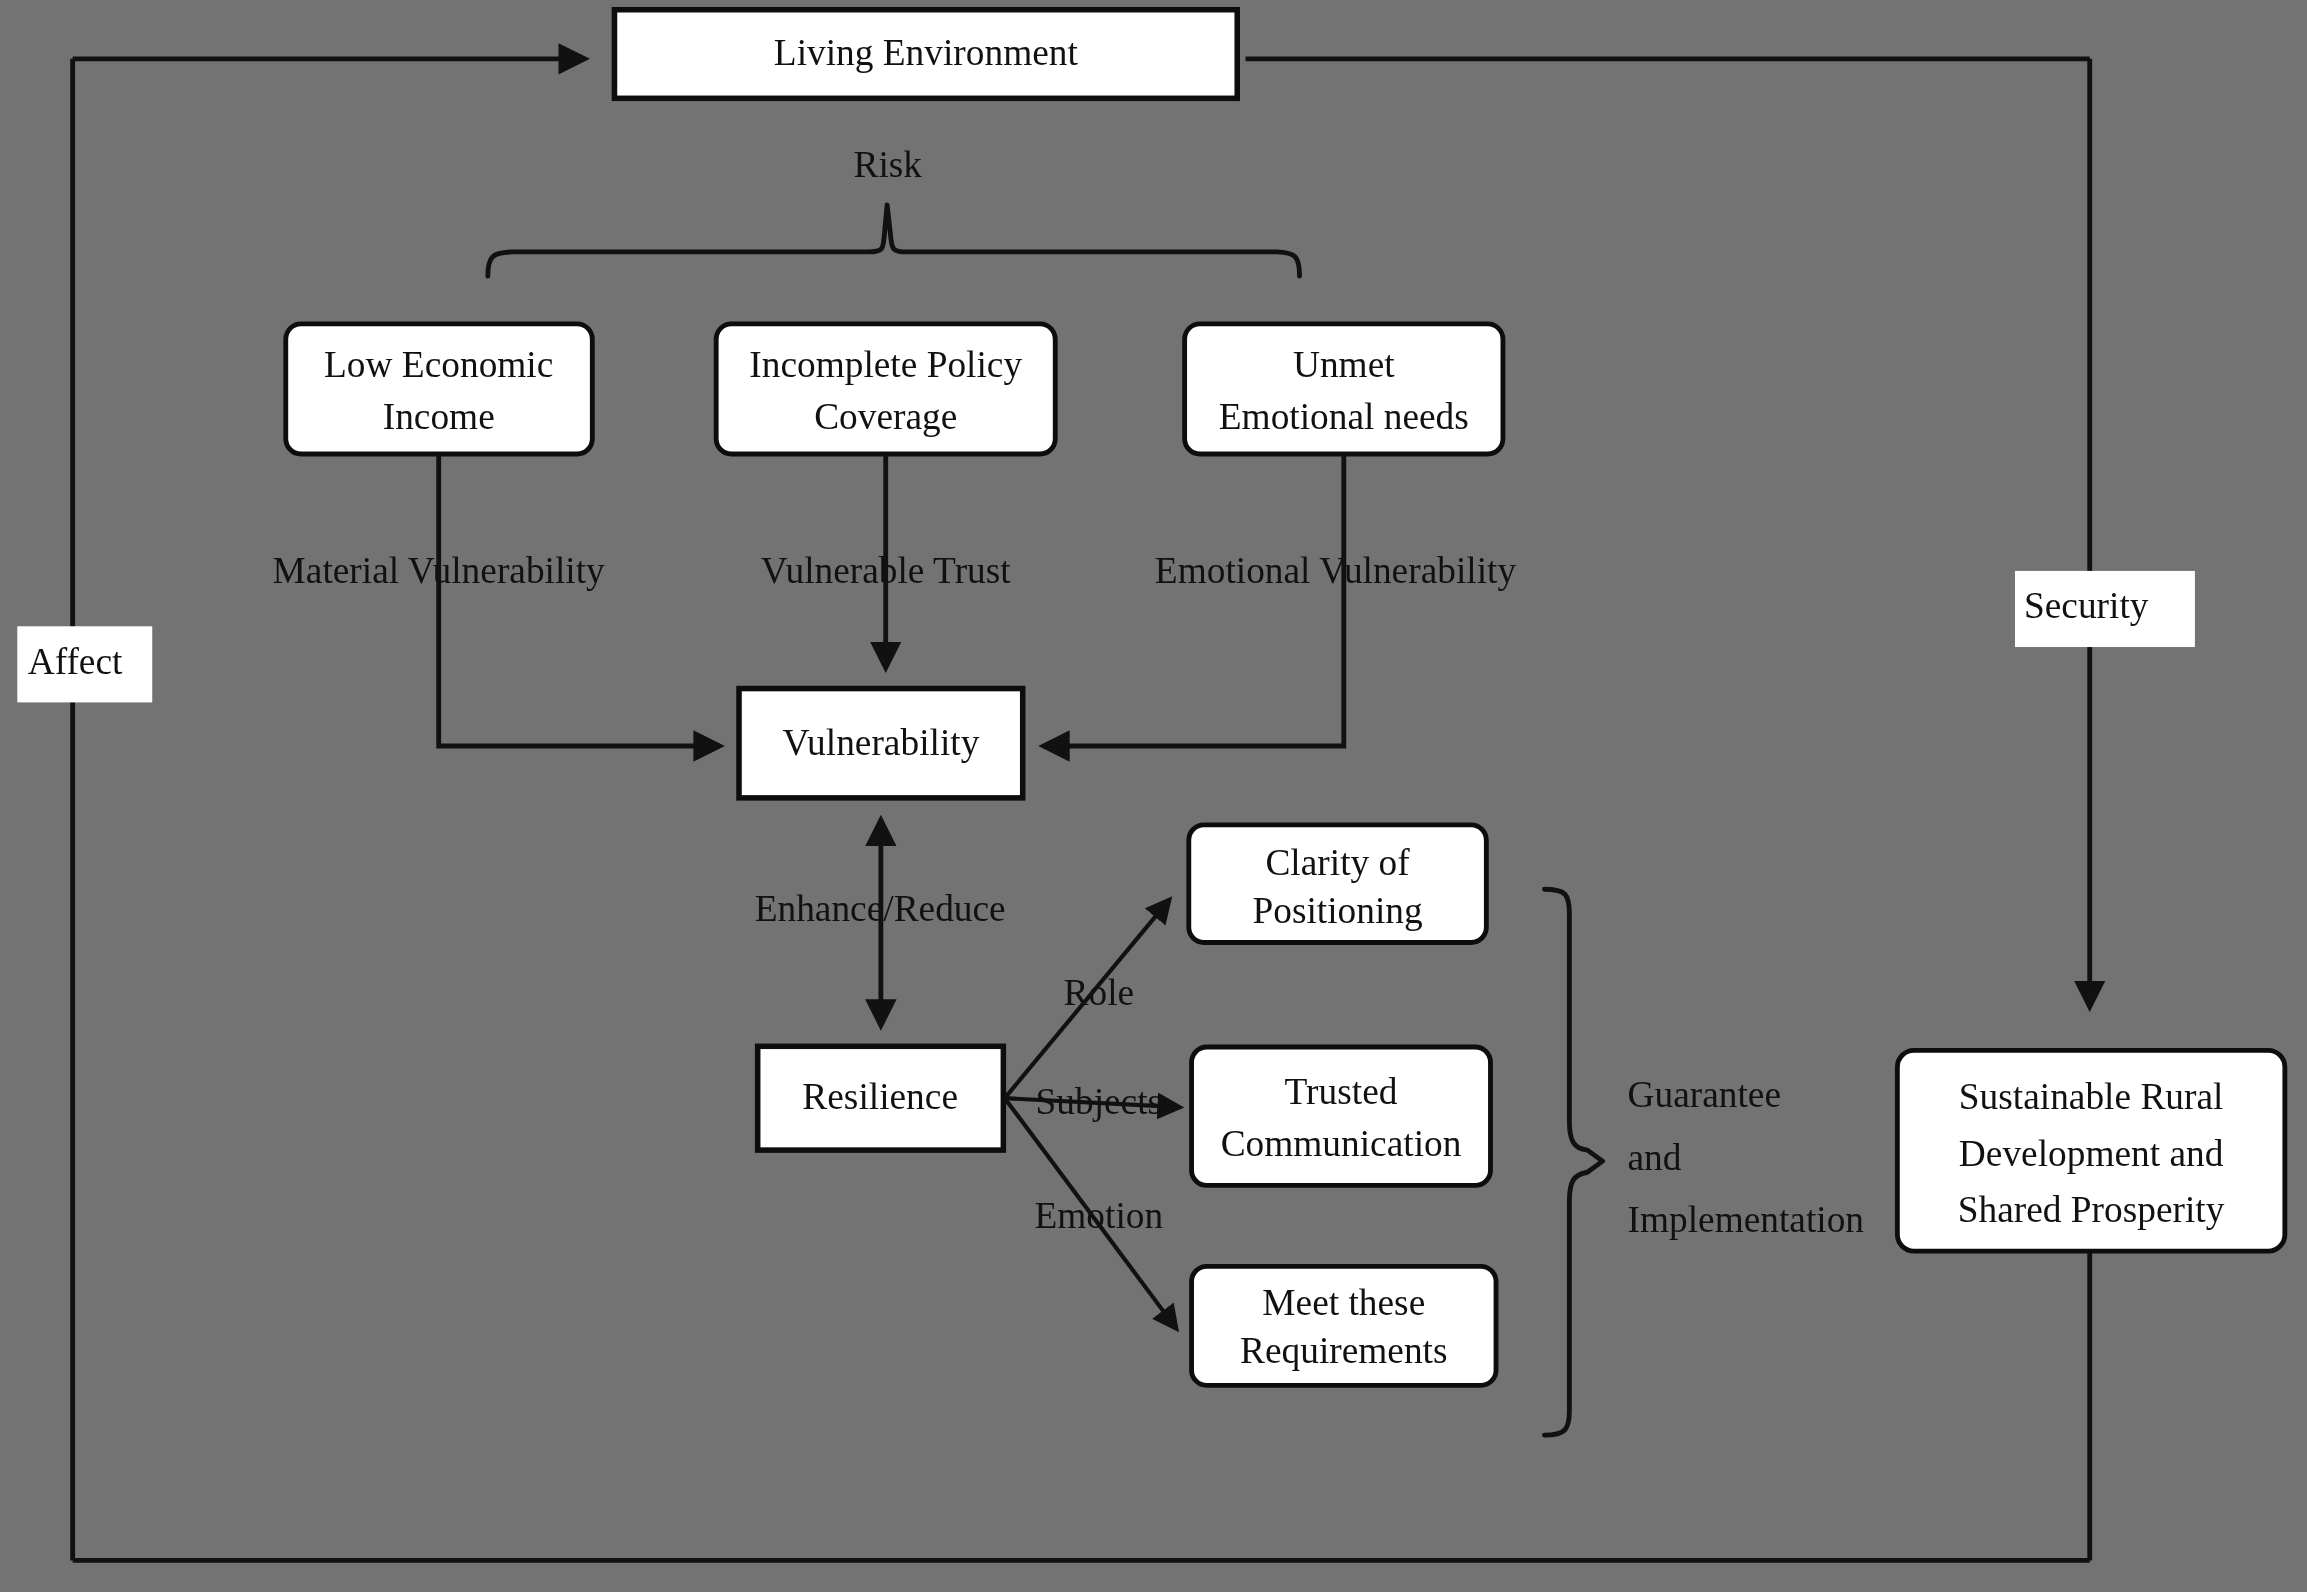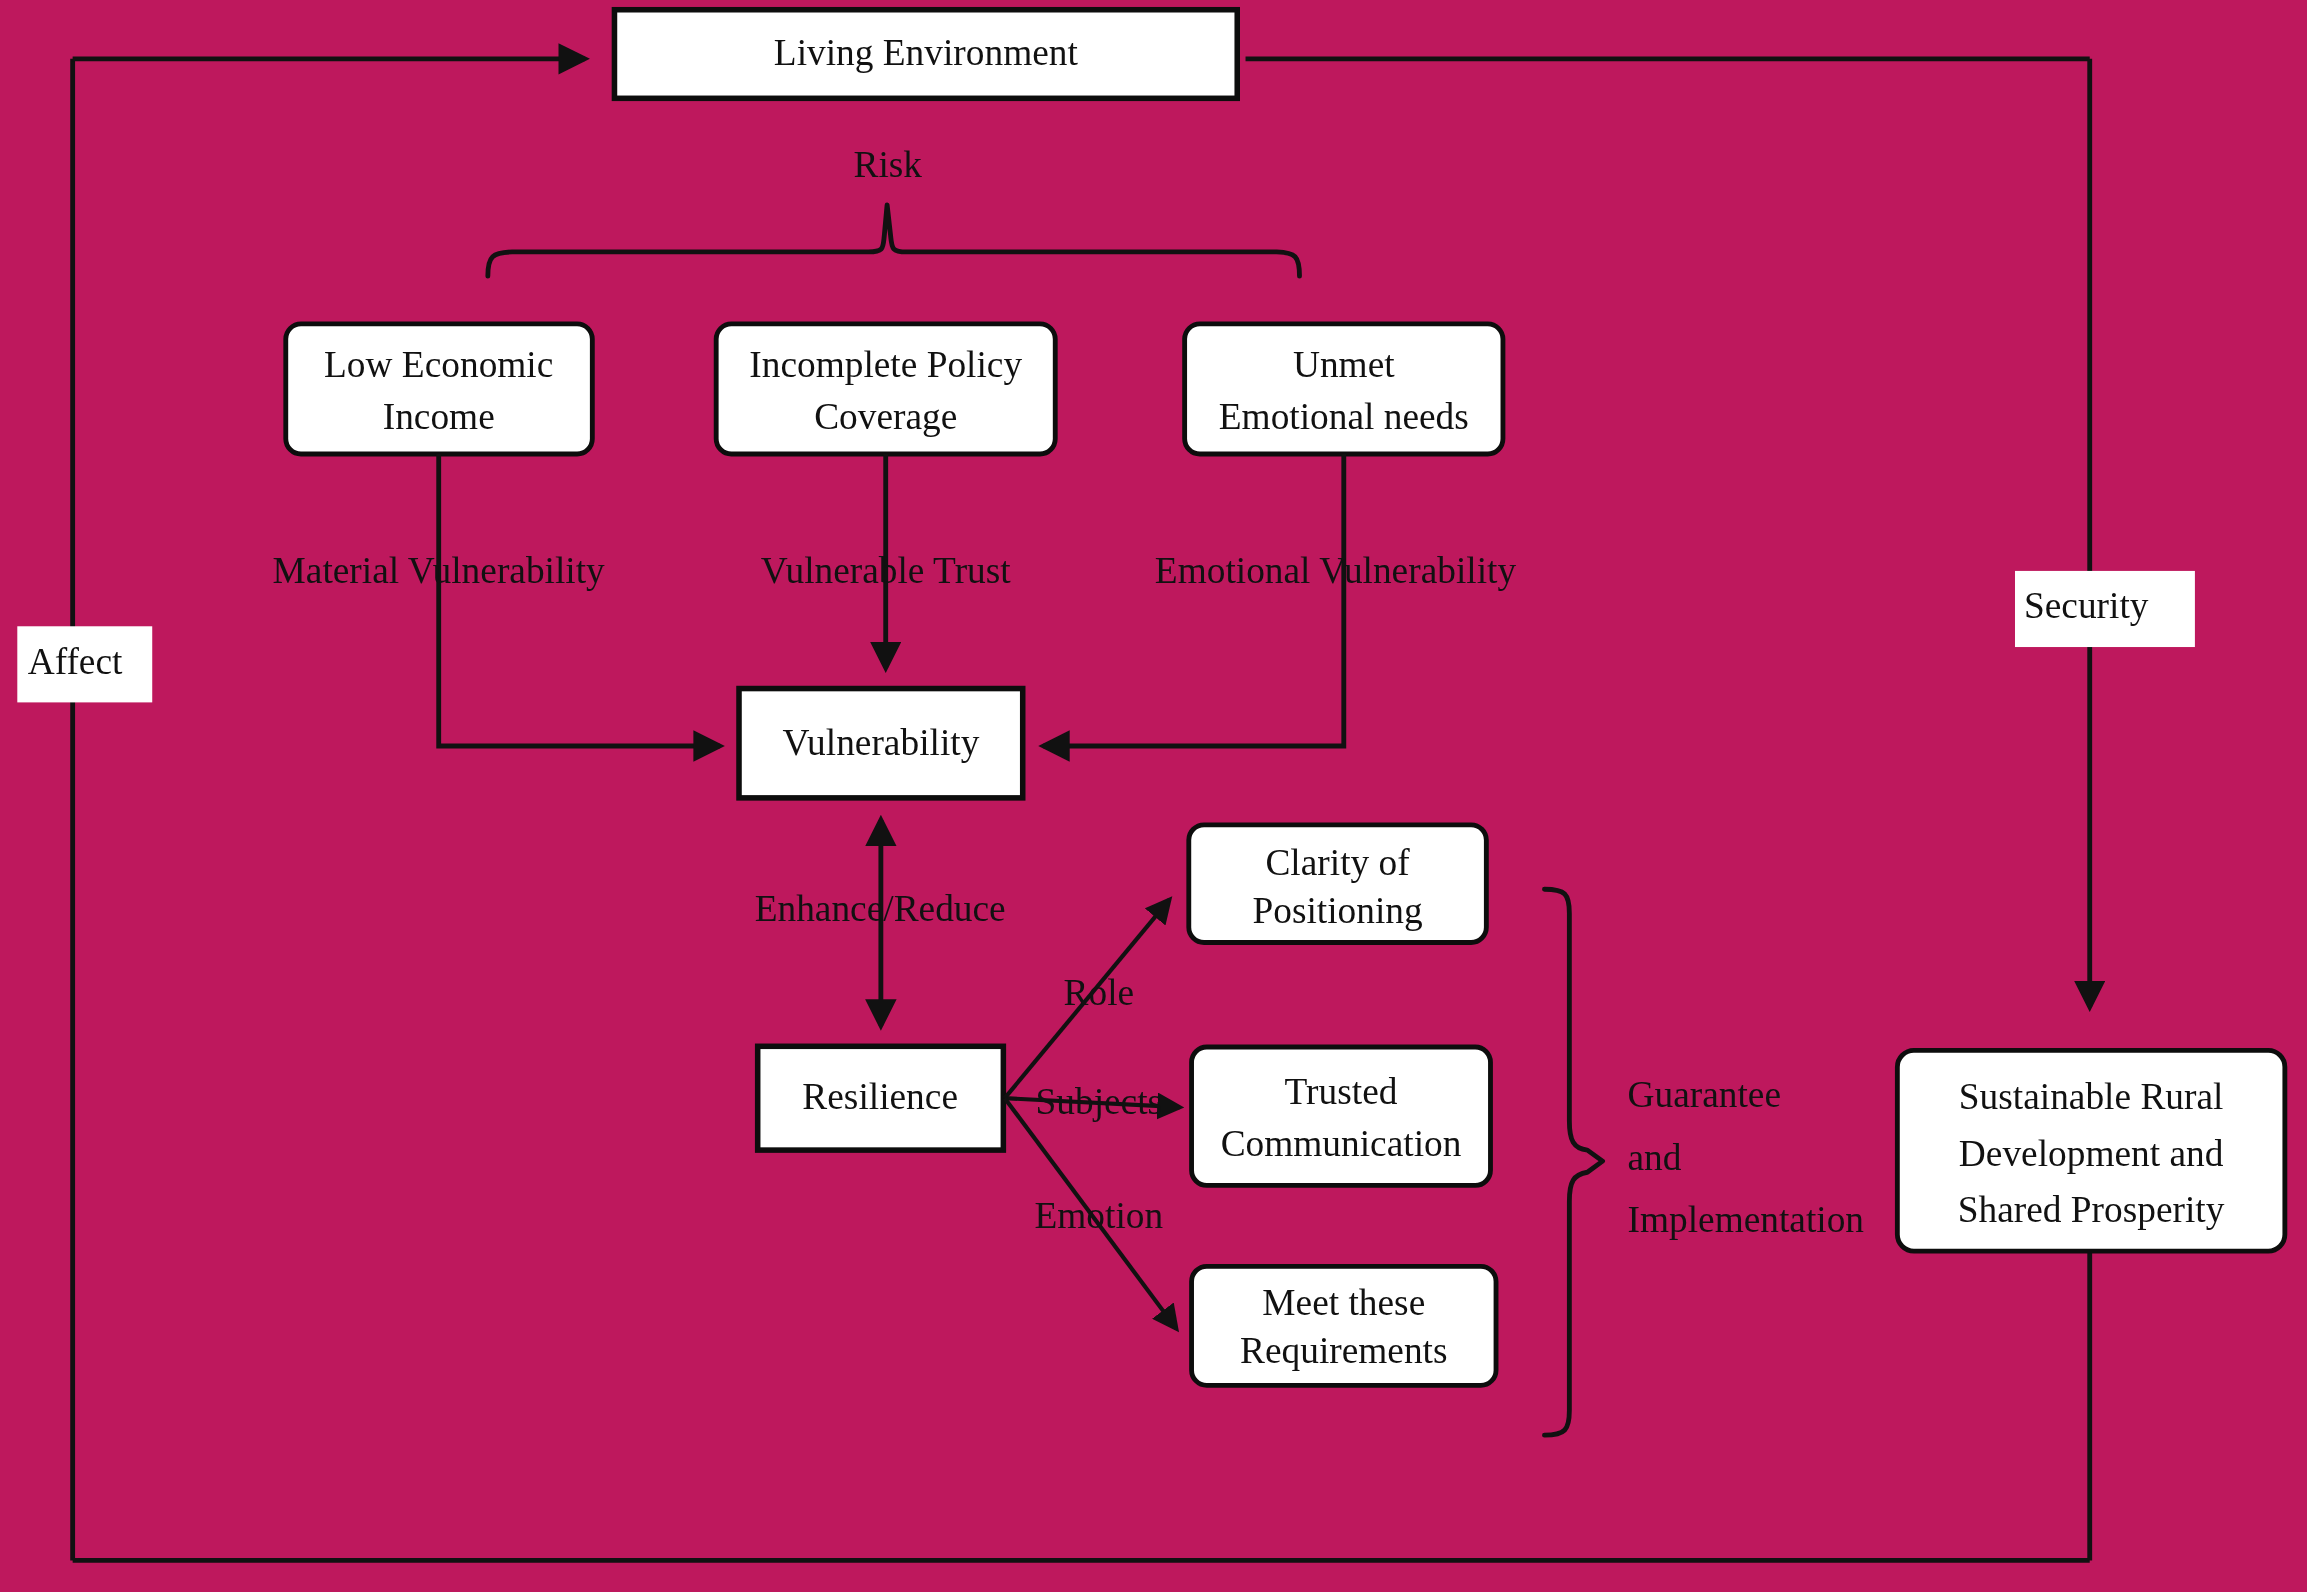--- a/index.html
+++ b/index.html
@@ -4,21 +4,21 @@
 <style>
   html, body {
     margin: 0;
     padding: 0;
     background: #ffffff;
   }
   #diagram-root {
     position: relative;
     width: 2307px;
     height: 1593px;
-    background: #be185d;
+    background: #737373;
     font-family: "Liberation Serif", "DejaVu Serif", serif;
     overflow: hidden;
   }
   svg#diagram-svg {
     position: absolute;
     top: 0;
     left: 0;
     width: 2307px;
     height: 1593px;
     display: block;

